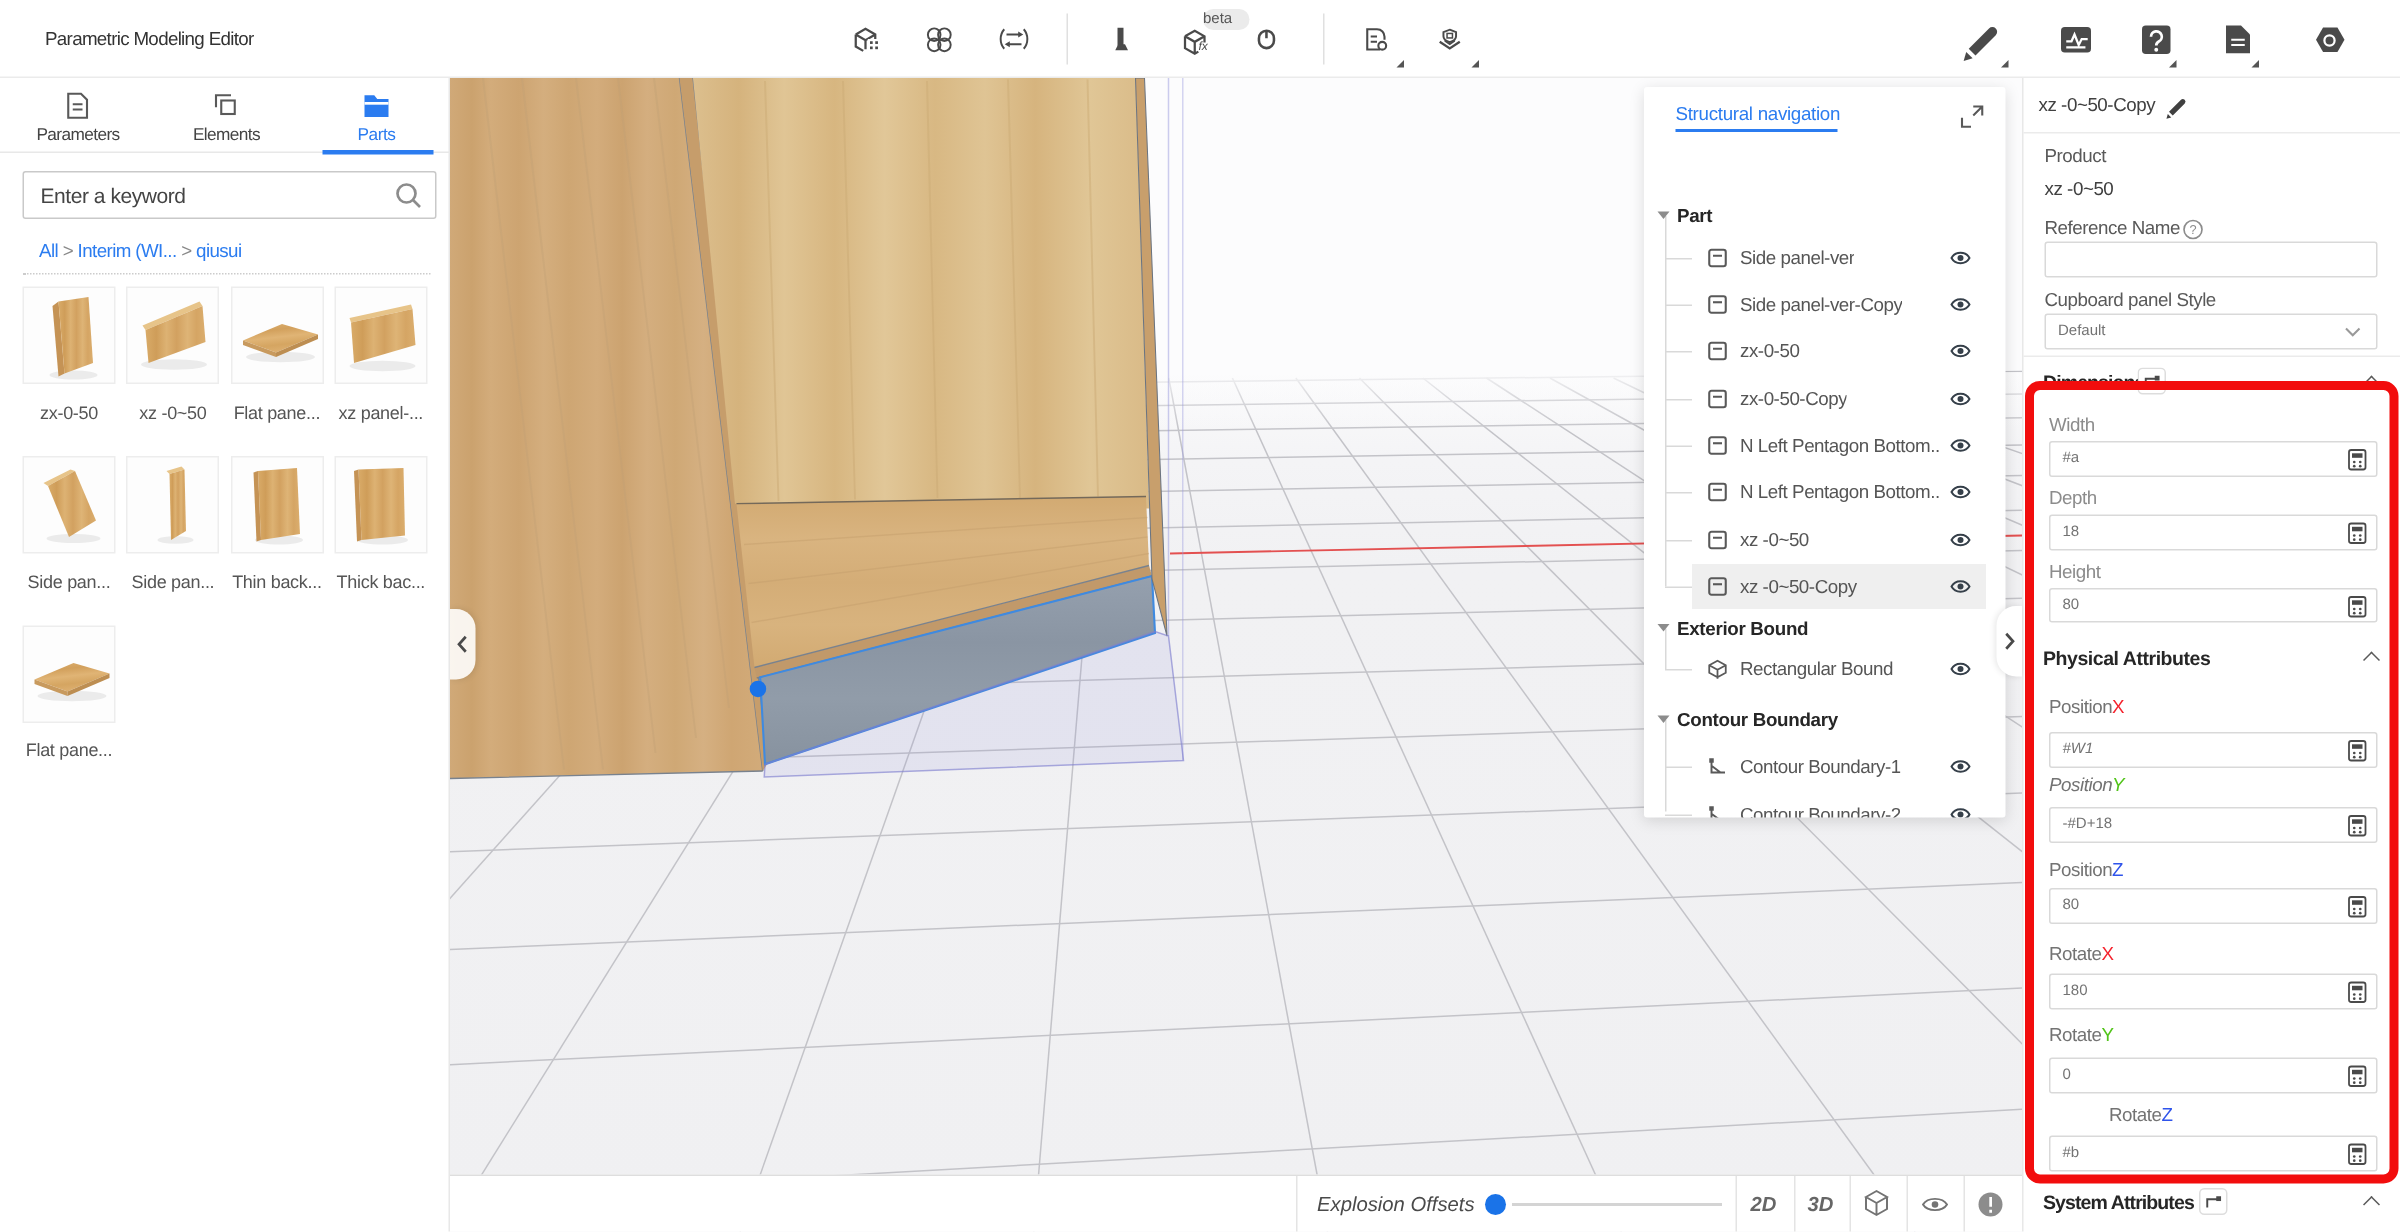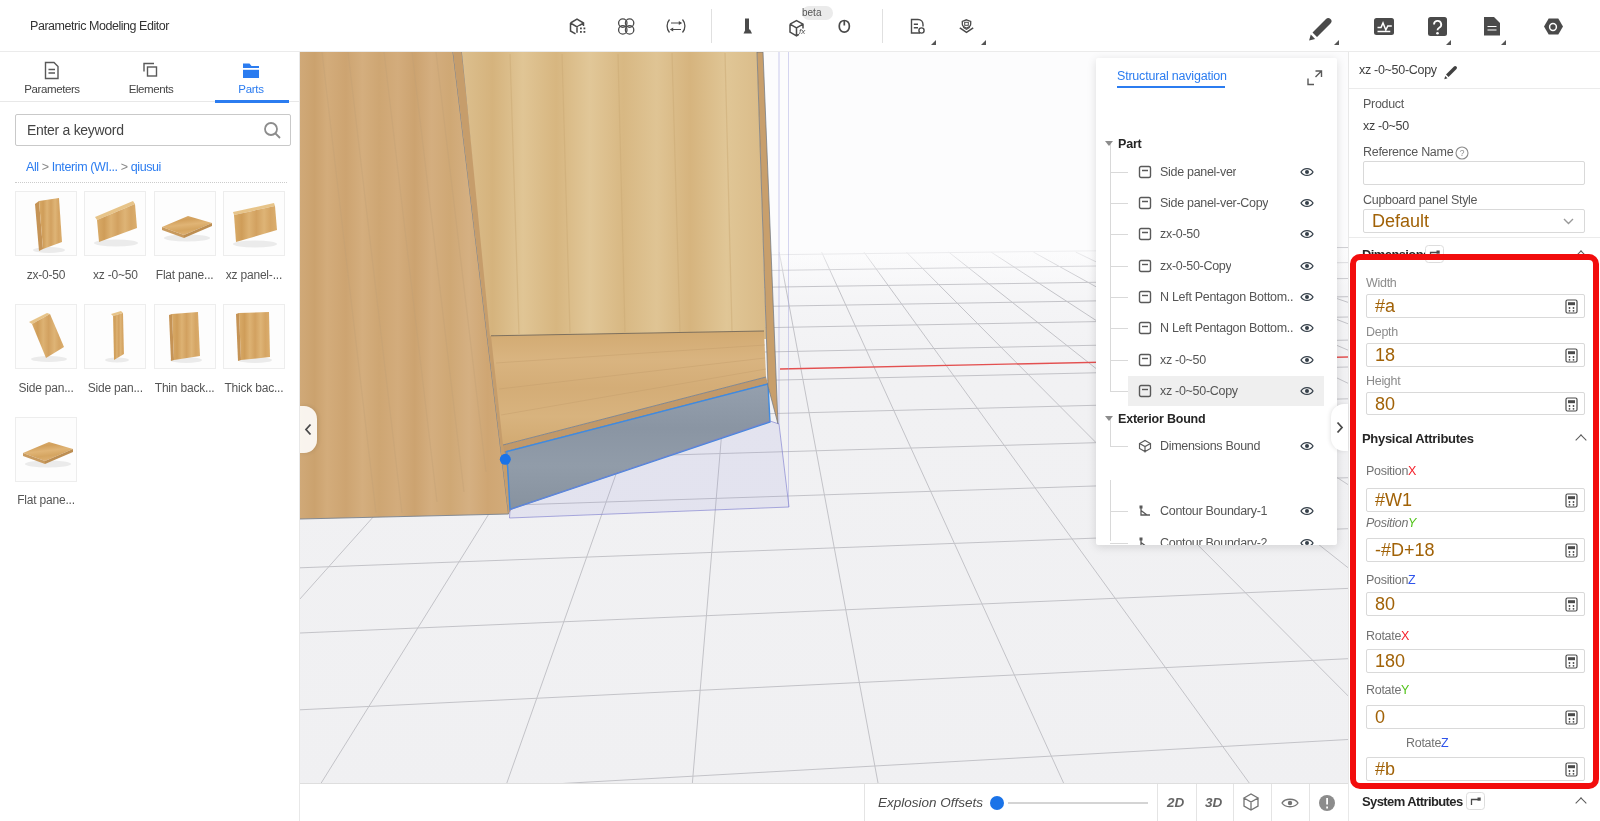--- a/index.html
+++ b/index.html
@@ -42,21 +42,21 @@
 .caret { position:absolute; width:0; height:0; border-left:4px solid transparent; border-right:4px solid transparent;
   border-top:5px solid #8c8c8c; }
 .dash { position:absolute; height:1px; background:#d9d9d9; }
 .vline { position:absolute; width:1px; background:#d9d9d9; }
 #rightpanel { position:absolute; left:1348px; top:52px; width:252px; height:769px; background:#fff;
   border-left:1px solid #e8e8e8; z-index:20; font-size:12.5px; }
 .rp-lbl { position:absolute; font-size:12.5px; color:#8c8c8c; letter-spacing:-0.3px; }
 .rp-dark { position:absolute; left:14px; font-size:12.5px; color:#404040; letter-spacing:-0.3px; }
 .rp-bold { position:absolute; left:13px; font-size:13px; color:#262626; font-weight:bold; letter-spacing:-0.3px; }
 .rp-input { position:absolute; width:219px; height:23.5px; border:1px solid #d9d9d9;
-  border-radius:2px; font-size:18px; color:#a16207; line-height:22px; padding-left:8px; background:#fff; }
+  border-radius:2px; font-size:10px; color:#737373; line-height:22px; padding-left:8px; background:#fff; }
 .hr { position:absolute; left:0; width:252px; border-top:1px solid #ebebeb; }
 .chev { position:absolute; width:8px; height:8px; border-left:1.6px solid #595959; border-top:1.6px solid #595959; }
 .xr { color:#f5222d; } .yg { color:#52c41a; } .zb { color:#2f54eb; }
 #redrect { position:absolute; left:1px; top:202px; width:249px; height:535px; border:6px solid #f20d0d;
   border-radius:10px; z-index:40; }
 .calcico { position:absolute; right:6px; top:4px; }
 </style>
 </head>
 <body>
 <div id="topbar">
@@ -494,21 +494,25 @@
     </div>
   <div class="trow" style="top:373.2px;">
 <div class="dash" style="left:14px;top:15px;width:18px;"></div>
 <svg width="14" height="14" style="position:absolute;left:42px;top:8px;">
         <path d="M7 1.5 l5.5 3 v5 l-5.5 3 -5.5-3 v-5 z M1.5 4.5 l5.5 3 5.5-3 M7 7.5 v6" stroke="#595959" stroke-width="1.2" fill="none"></path>
       </svg>
       <svg width="14" height="12" style="position:absolute;left:204px;top:9px;">
         <path d="M1 6 c2.5-4.6 9.5-4.6 12 0 c-2.5 4.6 -9.5 4.6 -12 0 z" stroke="#36404a" stroke-width="1.3" fill="none"></path>
         <circle cx="7" cy="6" r="2" fill="#36404a"></circle>
       </svg>
-<div class="txt">Dimensions Bound</div>
+<div class="txt">Rectangular Bound</div>
+    </div>
+  <div class="trow" style="top:407px;">
+<div class="caret" style="left:9px;top:12px;"></div>
+<div class="btxt" style="left:22px;top:8px;">Contour Boundary</div>
     </div>
   <div class="trow" style="top:438.4px;">
 <div class="dash" style="left:14px;top:15px;width:18px;"></div>
 <svg width="14" height="14" style="position:absolute;left:42px;top:8px;">
         <path d="M3 3 v8 h9 M3 6.5 l6 4.5" stroke="#595959" stroke-width="1.3" fill="none"></path>
         <rect x="1.5" y="1.5" width="3" height="3" fill="#595959"></rect>
       </svg>
       <svg width="14" height="12" style="position:absolute;left:204px;top:9px;">
         <path d="M1 6 c2.5-4.6 9.5-4.6 12 0 c-2.5 4.6 -9.5 4.6 -12 0 z" stroke="#36404a" stroke-width="1.3" fill="none"></path>
         <circle cx="7" cy="6" r="2" fill="#36404a"></circle>
@@ -580,21 +584,21 @@
         <rect x="1" y="1" width="11" height="13" rx="1.5" stroke="#4a4a4a" stroke-width="1.2" fill="none"></rect>
         <rect x="3" y="3.2" width="7" height="3" fill="#4a4a4a"></rect>
         <circle cx="4.5" cy="9" r="0.9" fill="#4a4a4a"></circle>
         <circle cx="8.5" cy="9" r="0.9" fill="#4a4a4a"></circle>
         <circle cx="4.5" cy="11.8" r="0.9" fill="#4a4a4a"></circle>
         <circle cx="8.5" cy="11.8" r="0.9" fill="#4a4a4a"></circle>
       </svg></div>
   <div class="rp-bold" style="top:379px;">Physical Attributes</div>
   <div class="chev" style="left:228px;top:384px;transform:rotate(45deg);"></div>
   <div class="rp-lbl" style="top:411.5px;left:17px;color:#737373;">Position<span class="xr">X</span></div>
-  <div class="rp-input" style="left:17px;top:436px;width:219px;">#W1<svg class="calcico" width="13" height="15">
+  <div class="rp-input" style="left:17px;top:436px;width:219px;font-style:italic;">#W1<svg class="calcico" width="13" height="15">
         <rect x="1" y="1" width="11" height="13" rx="1.5" stroke="#4a4a4a" stroke-width="1.2" fill="none"></rect>
         <rect x="3" y="3.2" width="7" height="3" fill="#4a4a4a"></rect>
         <circle cx="4.5" cy="9" r="0.9" fill="#4a4a4a"></circle>
         <circle cx="8.5" cy="9" r="0.9" fill="#4a4a4a"></circle>
         <circle cx="4.5" cy="11.8" r="0.9" fill="#4a4a4a"></circle>
         <circle cx="8.5" cy="11.8" r="0.9" fill="#4a4a4a"></circle>
       </svg></div>
   <div class="rp-lbl" style="top:464px;left:17px;color:#737373;font-style:italic;">Position<span class="yg">Y</span></div>
   <div class="rp-input" style="left:17px;top:486px;width:219px;">-#D+18<svg class="calcico" width="13" height="15">
         <rect x="1" y="1" width="11" height="13" rx="1.5" stroke="#4a4a4a" stroke-width="1.2" fill="none"></rect>

